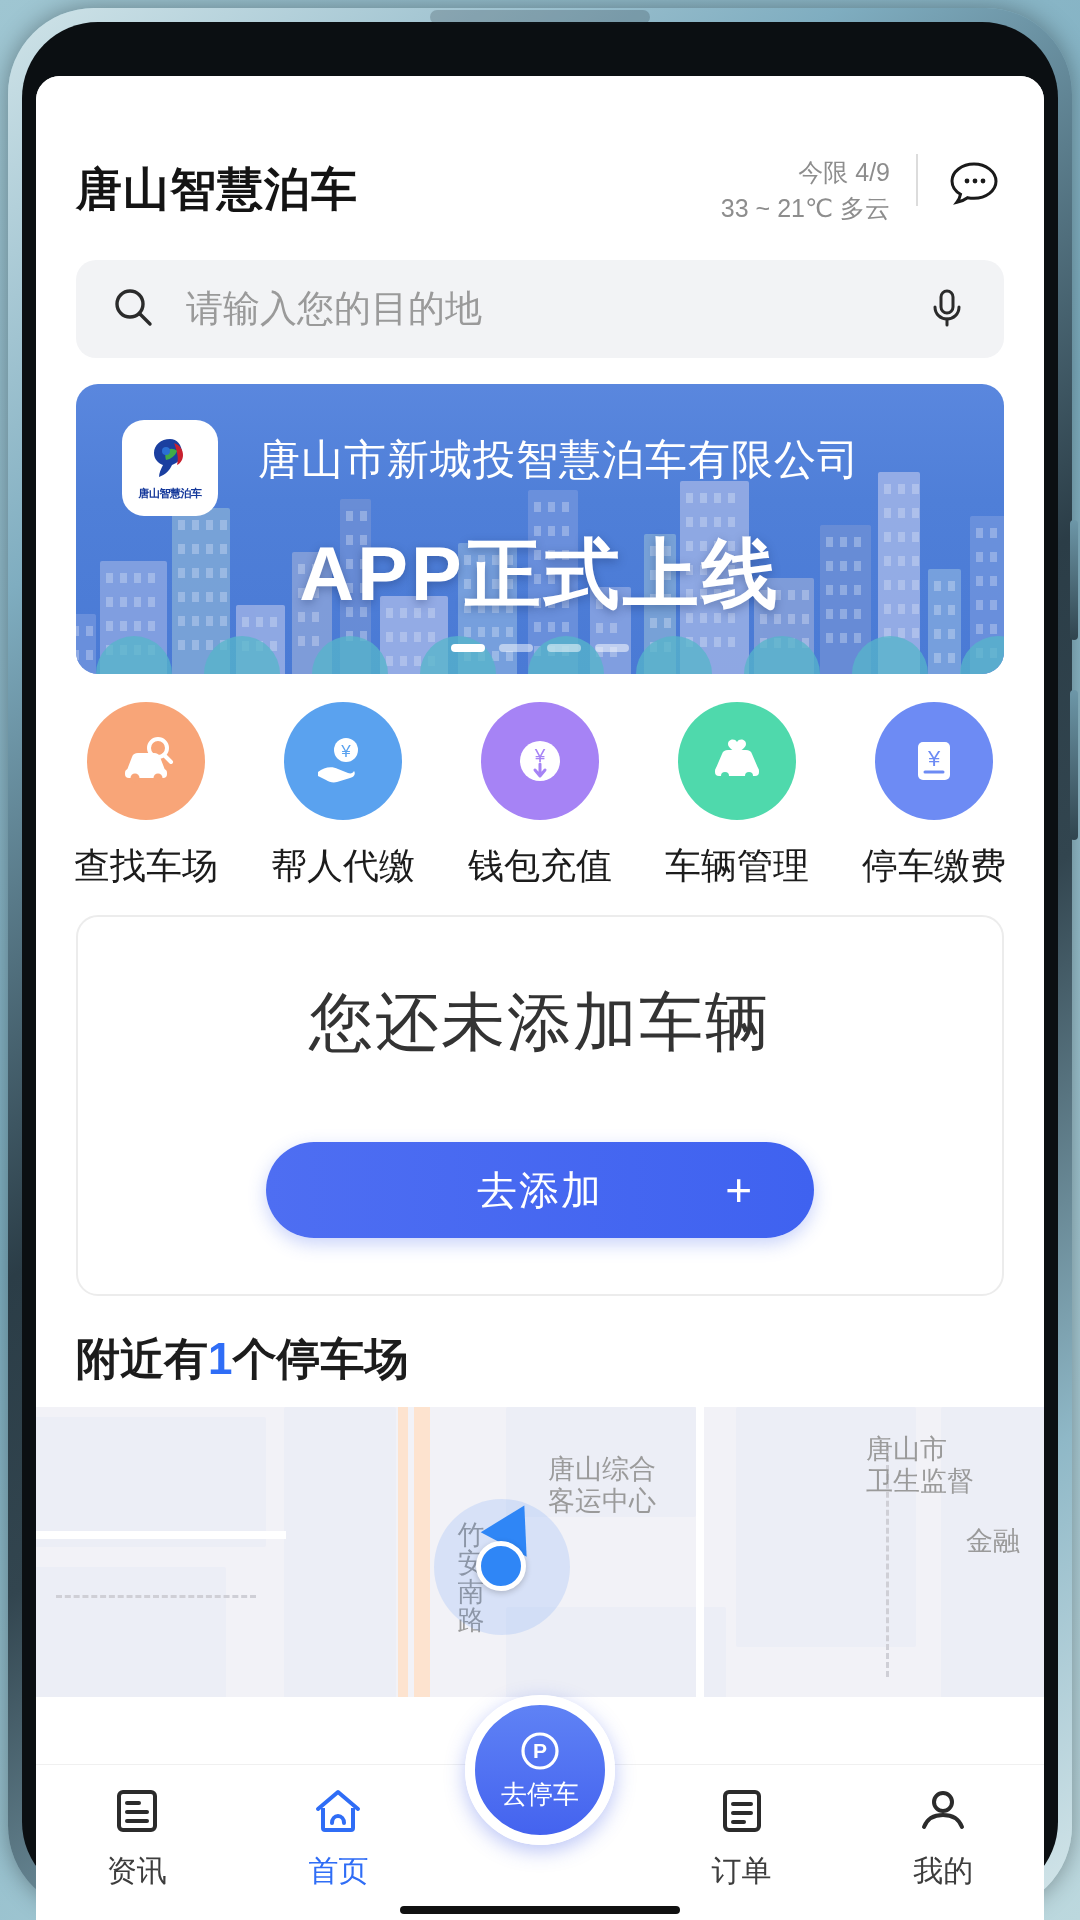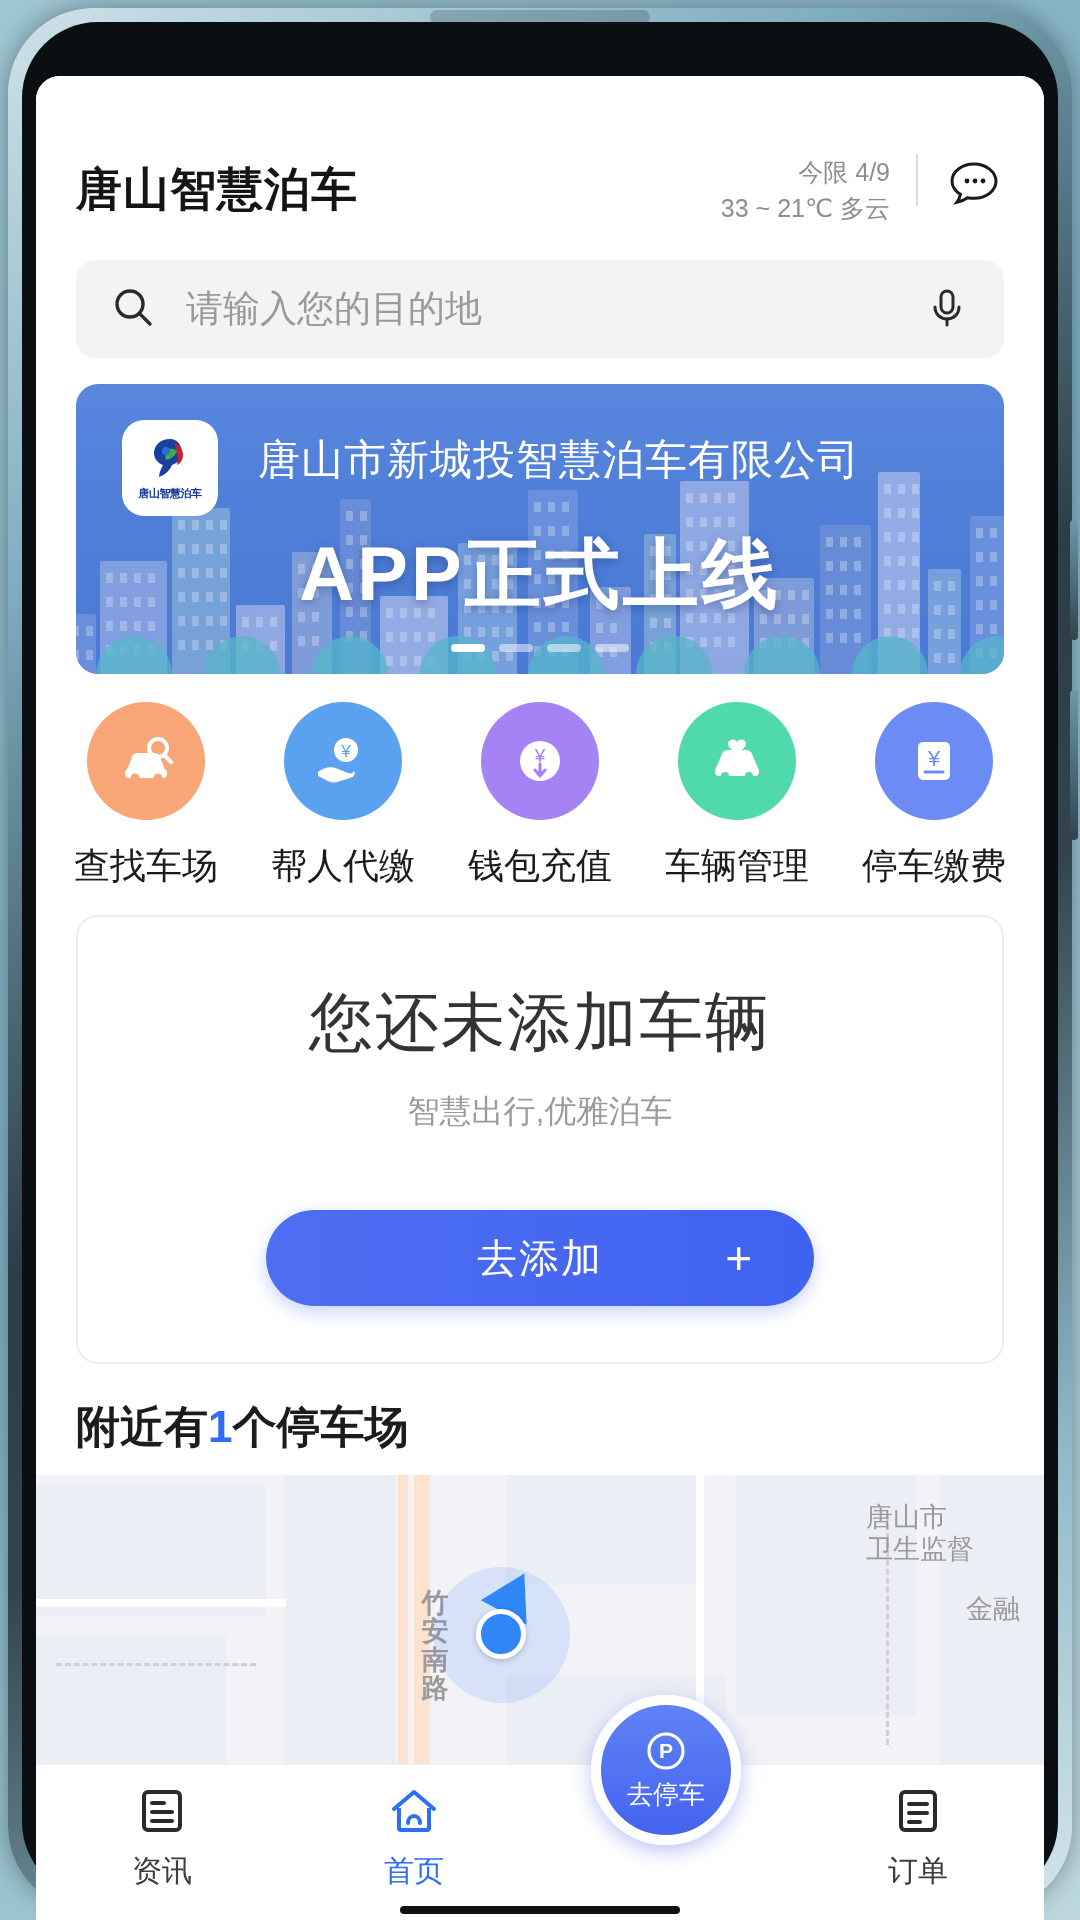--- a/index.html
+++ b/index.html
@@ -587,21 +587,20 @@
               <text x="33" y="38" font-size="22" text-anchor="middle" fill="#6d8bf4" font-family="Liberation Sans, sans-serif">¥</text>
               <line x1="24" y1="44" x2="42" y2="44" stroke="#6d8bf4" stroke-width="3" stroke-linecap="round"></line>
             </svg>
           </div>
           <div class="quick-label">停车缴费</div>
         </div>
       </div>
 
       <div id="vehicle-card">
         <div id="vehicle-title">您还未添加车辆</div>
-        <div id="vehicle-sub">智慧出行,优雅泊车</div>
         <div id="add-vehicle-btn">
           <span id="add-vehicle-label">去添加</span>
           <span id="add-vehicle-plus">+</span>
         </div>
       </div>
 
       <div id="nearby-title">
         <span>附近有</span><span id="nearby-count">1</span><span>个停车场</span>
       </div>
 
@@ -614,24 +613,27 @@
         <div class="map-block" style="left:905px;  top:0px;   width:160px; height:300px;"></div>
         <div class="map-block" style="left:470px;  top:200px; width:220px; height:110px;"></div>
 
         <div class="map-road major" style="left:362px; top:0; width:10px; height:300px;"></div>
         <div class="map-road major" style="left:378px; top:0; width:16px; height:300px;"></div>
         <div class="map-road" style="left:660px; top:0; width:8px; height:300px;"></div>
         <div class="map-road" style="left:0; top:124px; width:250px; height:8px;"></div>
         <div class="map-dash" style="left:20px; top:188px; width:200px;"></div>
         <div class="map-dash" style="left:850px; top:40px; width:3px; height:230px; border-top:none; border-left:3px dashed #cfcfd6;"></div>
 
+        <div class="map-label" style="left:466px; top:46px; width:200px;">
+          <span>唐山综合</span><br><span>客运中心</span>
+        </div>
         <div class="map-label" style="left:830px; top:26px; width:240px; text-align:left;">
           <span>唐山市</span><br><span>卫生监督</span>
         </div>
-        <div class="map-label" style="left:382px; top:114px; width:34px; line-height:1.05;font-weight:bold;">
+        <div class="map-label" style="left:418px; top:114px; width:34px; line-height:1.05;">
           <span>竹安南路</span>
         </div>
         <div class="map-label" style="left:930px; top:118px; width:120px; text-align:left;">
           <span>金融</span>
         </div>
 
         <div id="map-user-halo"></div>
         <div id="map-user-cone"></div>
         <div id="map-user-dot"></div>
       </div>
@@ -675,18 +677,27 @@
             <svg width="56" height="56" viewBox="0 0 56 56">
               <rect x="11" y="9" width="34" height="38" rx="4" fill="none" stroke="#2b2b2b" stroke-width="4"></rect>
               <line x1="19" y1="21" x2="37" y2="21" stroke="#2b2b2b" stroke-width="4" stroke-linecap="round"></line>
               <line x1="19" y1="30" x2="37" y2="30" stroke="#2b2b2b" stroke-width="4" stroke-linecap="round"></line>
               <line x1="19" y1="39" x2="30" y2="39" stroke="#2b2b2b" stroke-width="4" stroke-linecap="round"></line>
             </svg>
           </span>
           <span class="nav-label">订单</span>
         </div>
 
+        <div class="nav-item">
+          <span>
+            <svg width="56" height="56" viewBox="0 0 56 56">
+              <circle cx="28" cy="19" r="9" fill="none" stroke="#2b2b2b" stroke-width="4"></circle>
+              <path d="M9 44c3-8 10-12 19-12s16 4 19 12" fill="none" stroke="#2b2b2b" stroke-width="4" stroke-linecap="round"></path>
+            </svg>
+          </span>
+          <span class="nav-label">我的</span>
+        </div>
       </div>
 
       <div id="home-indicator"></div>
     </div>
   </div>
 </div>
 
 </body></html>

